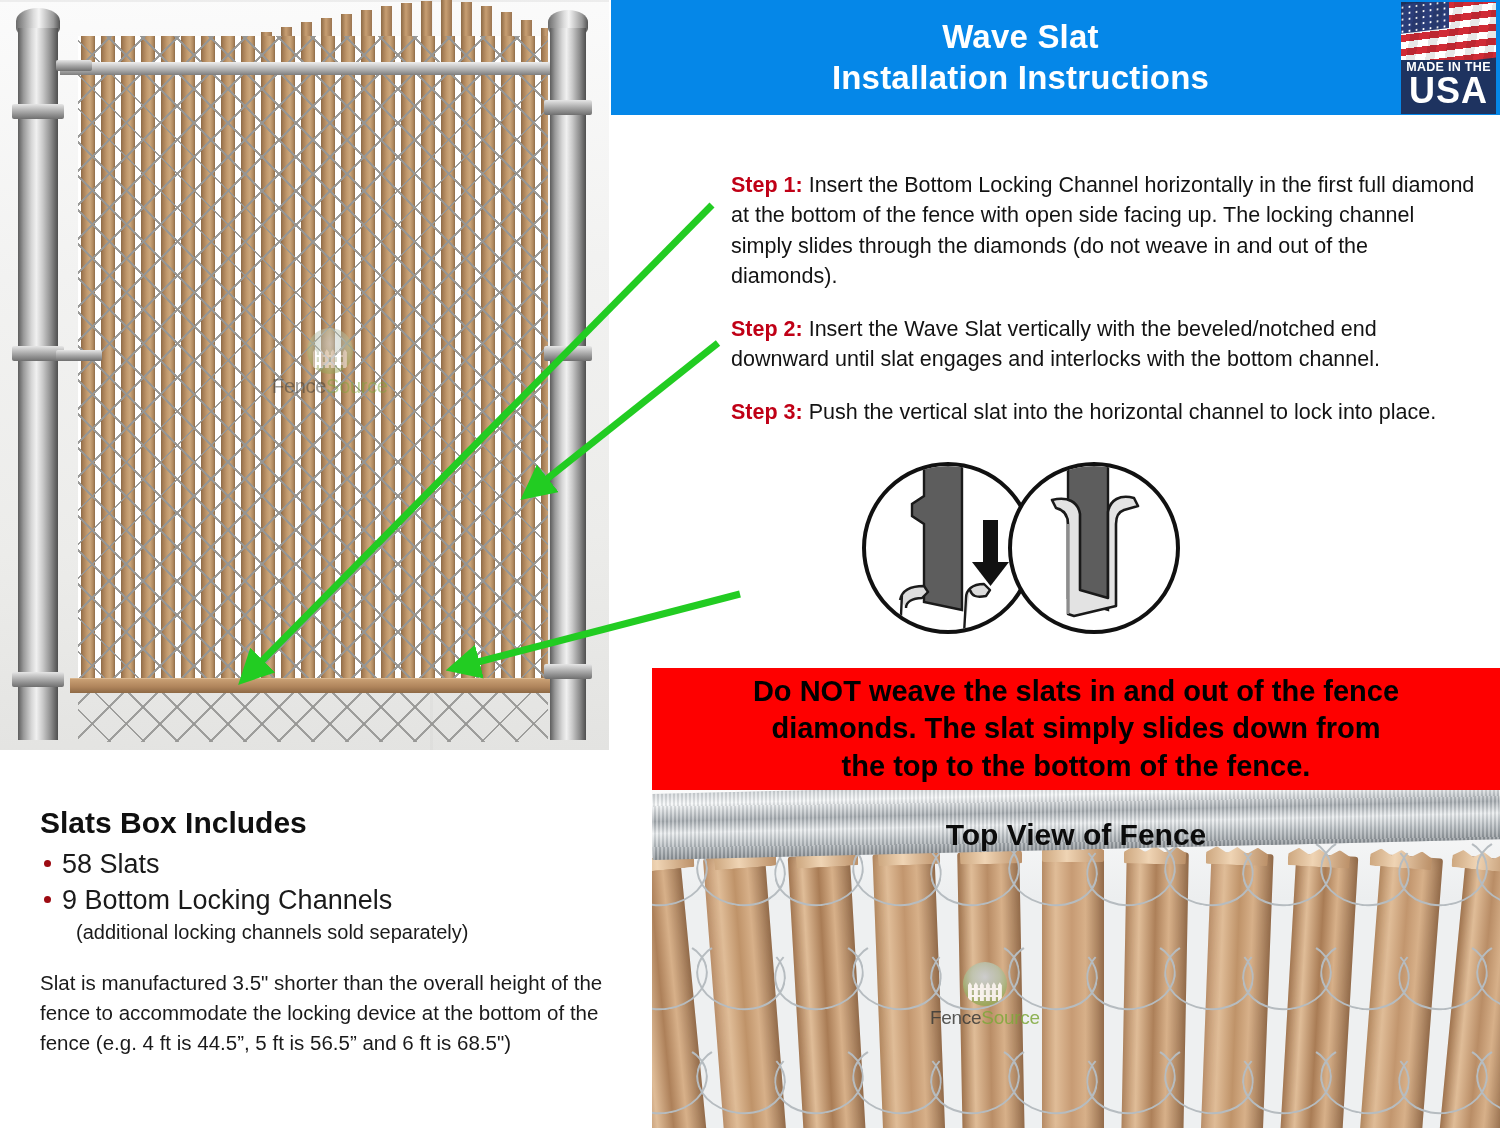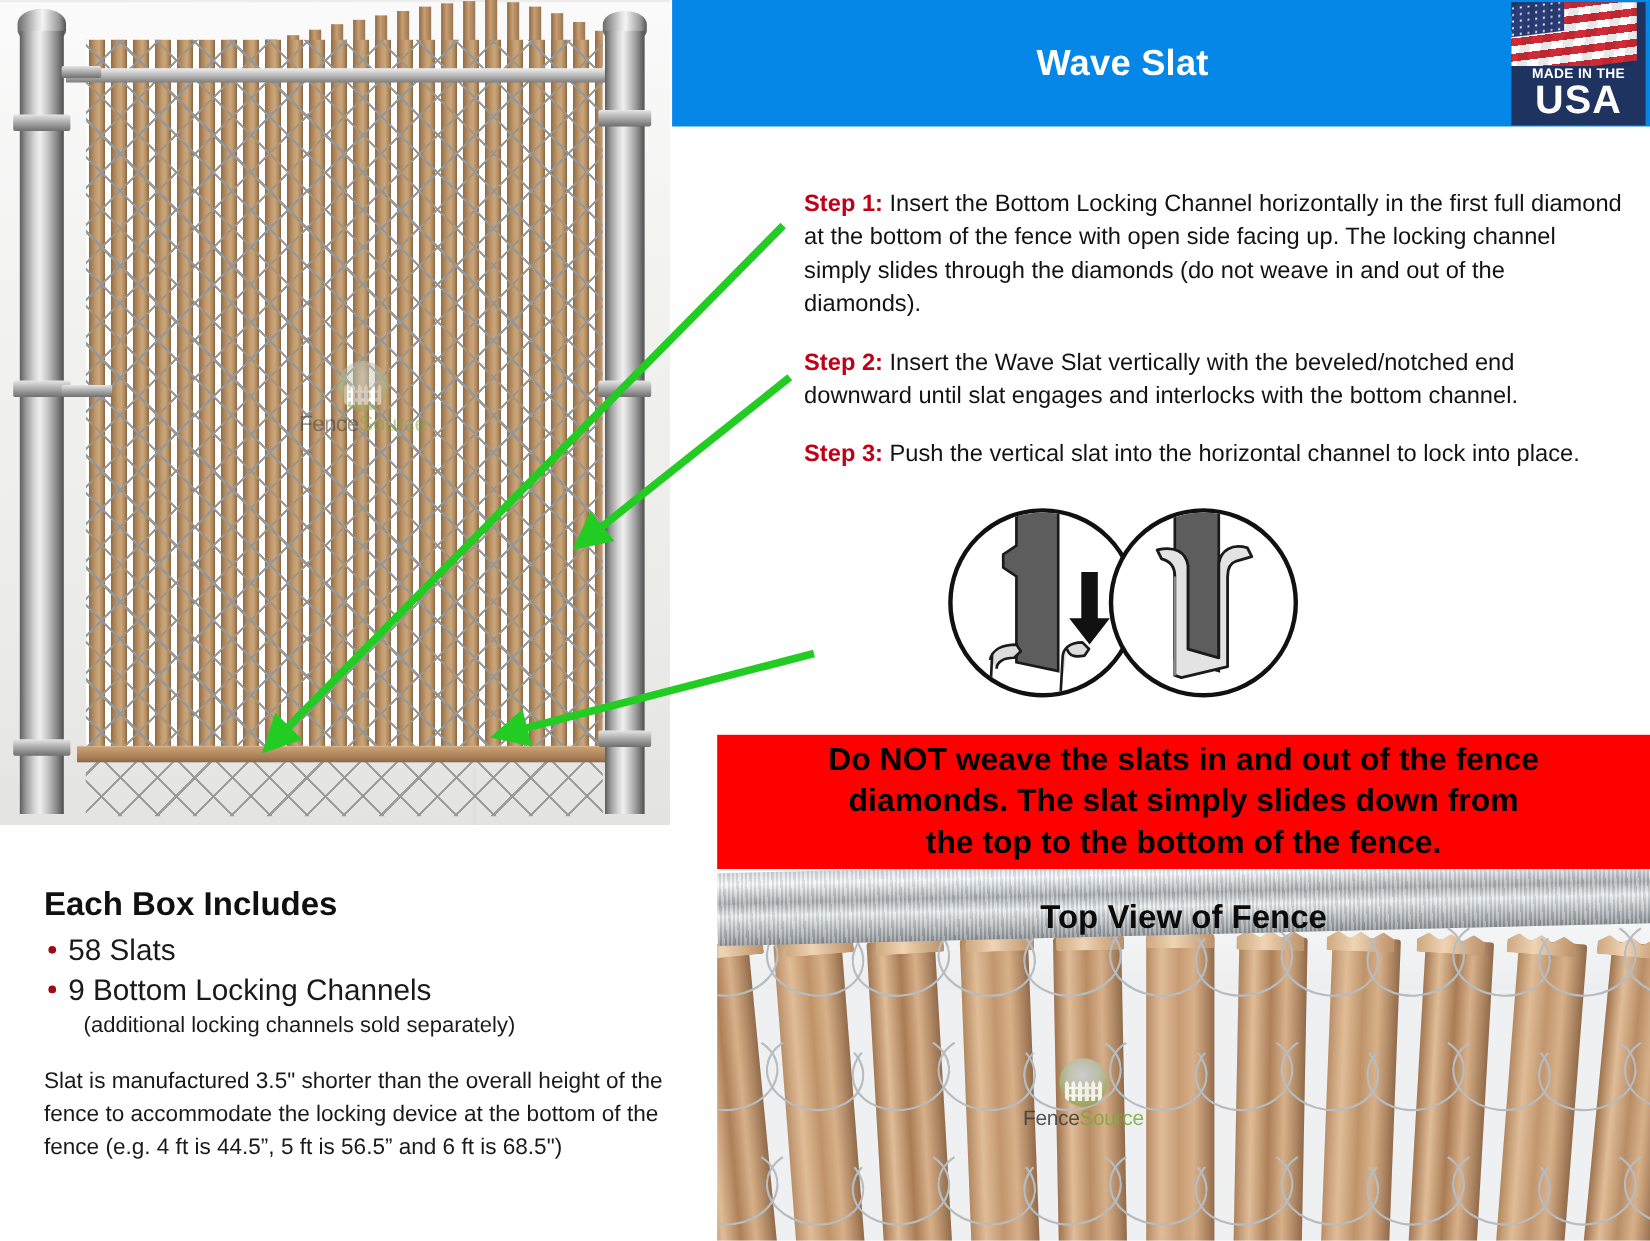--- a/index.html
+++ b/index.html
@@ -65,21 +65,21 @@
 
   
   #arrows{position:absolute;left:0;top:0;width:1500px;height:1128px;pointer-events:none;}
 
   
   #header{position:absolute;left:611px;top:0;width:889px;height:115px;background:#0587e8;
           display:flex;align-items:center;justify-content:center;}
   #header-title{color:#ffffff;font-weight:bold;font-size:33px;line-height:1.22;
                 text-align:center;letter-spacing:.2px;padding-right:70px;}
   #header-title div{white-space:nowrap;}
-  #usa-badge{position:absolute;right:4px;top:2px;width:122px;height:112px;
+  #usa-badge{position:absolute;right:4px;top:2px;width:95px;height:112px;
              background:#1e3360;overflow:hidden;}
   .flagwrap{position:absolute;left:0;top:0;width:114px;height:58px;overflow:hidden;}
   .flag-stripes{position:absolute;left:-4px;top:-2px;width:124px;height:62px;
      background:repeating-linear-gradient(180deg,#d02b36 0 7px,#ffffff 7px 14px);
      transform:skewY(-7deg);}
   .flag-wave{position:absolute;left:-4px;top:-2px;width:124px;height:62px;
      background:repeating-linear-gradient(100deg,rgba(0,0,0,.17) 0 9px,rgba(255,255,255,.22) 9px 19px);
      mix-blend-mode:multiply;opacity:.55;}
   .flag-canton{position:absolute;left:-2px;top:0px;width:50px;height:29px;background:#2b3d78;
      transform:skewY(-7deg);}
@@ -219,20 +219,21 @@
   <g id="arrow-group" stroke="#22cc22" stroke-width="7" fill="none" marker-end="url(#ahead)">
       <line x1="712" y1="205" x2="245" y2="678"></line>
       <line x1="718" y1="343" x2="528" y2="494"></line>
       <line x1="740" y1="594" x2="455" y2="668"></line>
     </g>
 </svg>
 
 <div id="header">
   <div id="header-title">
     <div>Wave Slat</div>
+    <div>Installation Instructions</div>
   </div>
   <div id="usa-badge">
     <div class="flagwrap">
       <div class="flag-stripes"></div>
       <div class="flag-canton">
           <div class="flag-stars"></div>
         </div>
       <div class="flag-wave"></div>
     </div>
     <div class="l1">MADE IN THE</div>
@@ -276,21 +277,21 @@
 
       <path d="M40,34 C56,30 66,36 68,48 L68,124 L96,132 L96,46 C98,34 108,28 122,32
                L126,40 L112,44 C106,46 104,52 104,58 L104,140 L62,150 L56,148 L56,58
                C56,50 52,44 44,42 Z" fill="#e3e3e3" stroke="#1a1a1a" stroke-width="2.6" stroke-linejoin="round"></path>
       <path d="M56,148 L56,58" stroke="#8d8d8d" stroke-width="2" fill="none"></path>
     </svg>
   </div>
 </div>
 
 <div id="box-includes">
-  <div id="box-title">Each Box Includes</div>
+  <div id="box-title">Slats Box Includes</div>
   <div class="bx-item">
     <span class="dot"></span>
     <span>58 Slats</span>
   </div>
   <div class="bx-item">
     <span class="dot"></span>
     <span>9 Bottom Locking Channels</span>
   </div>
   <div id="box-note">(additional locking channels sold separately)</div>
 </div>

